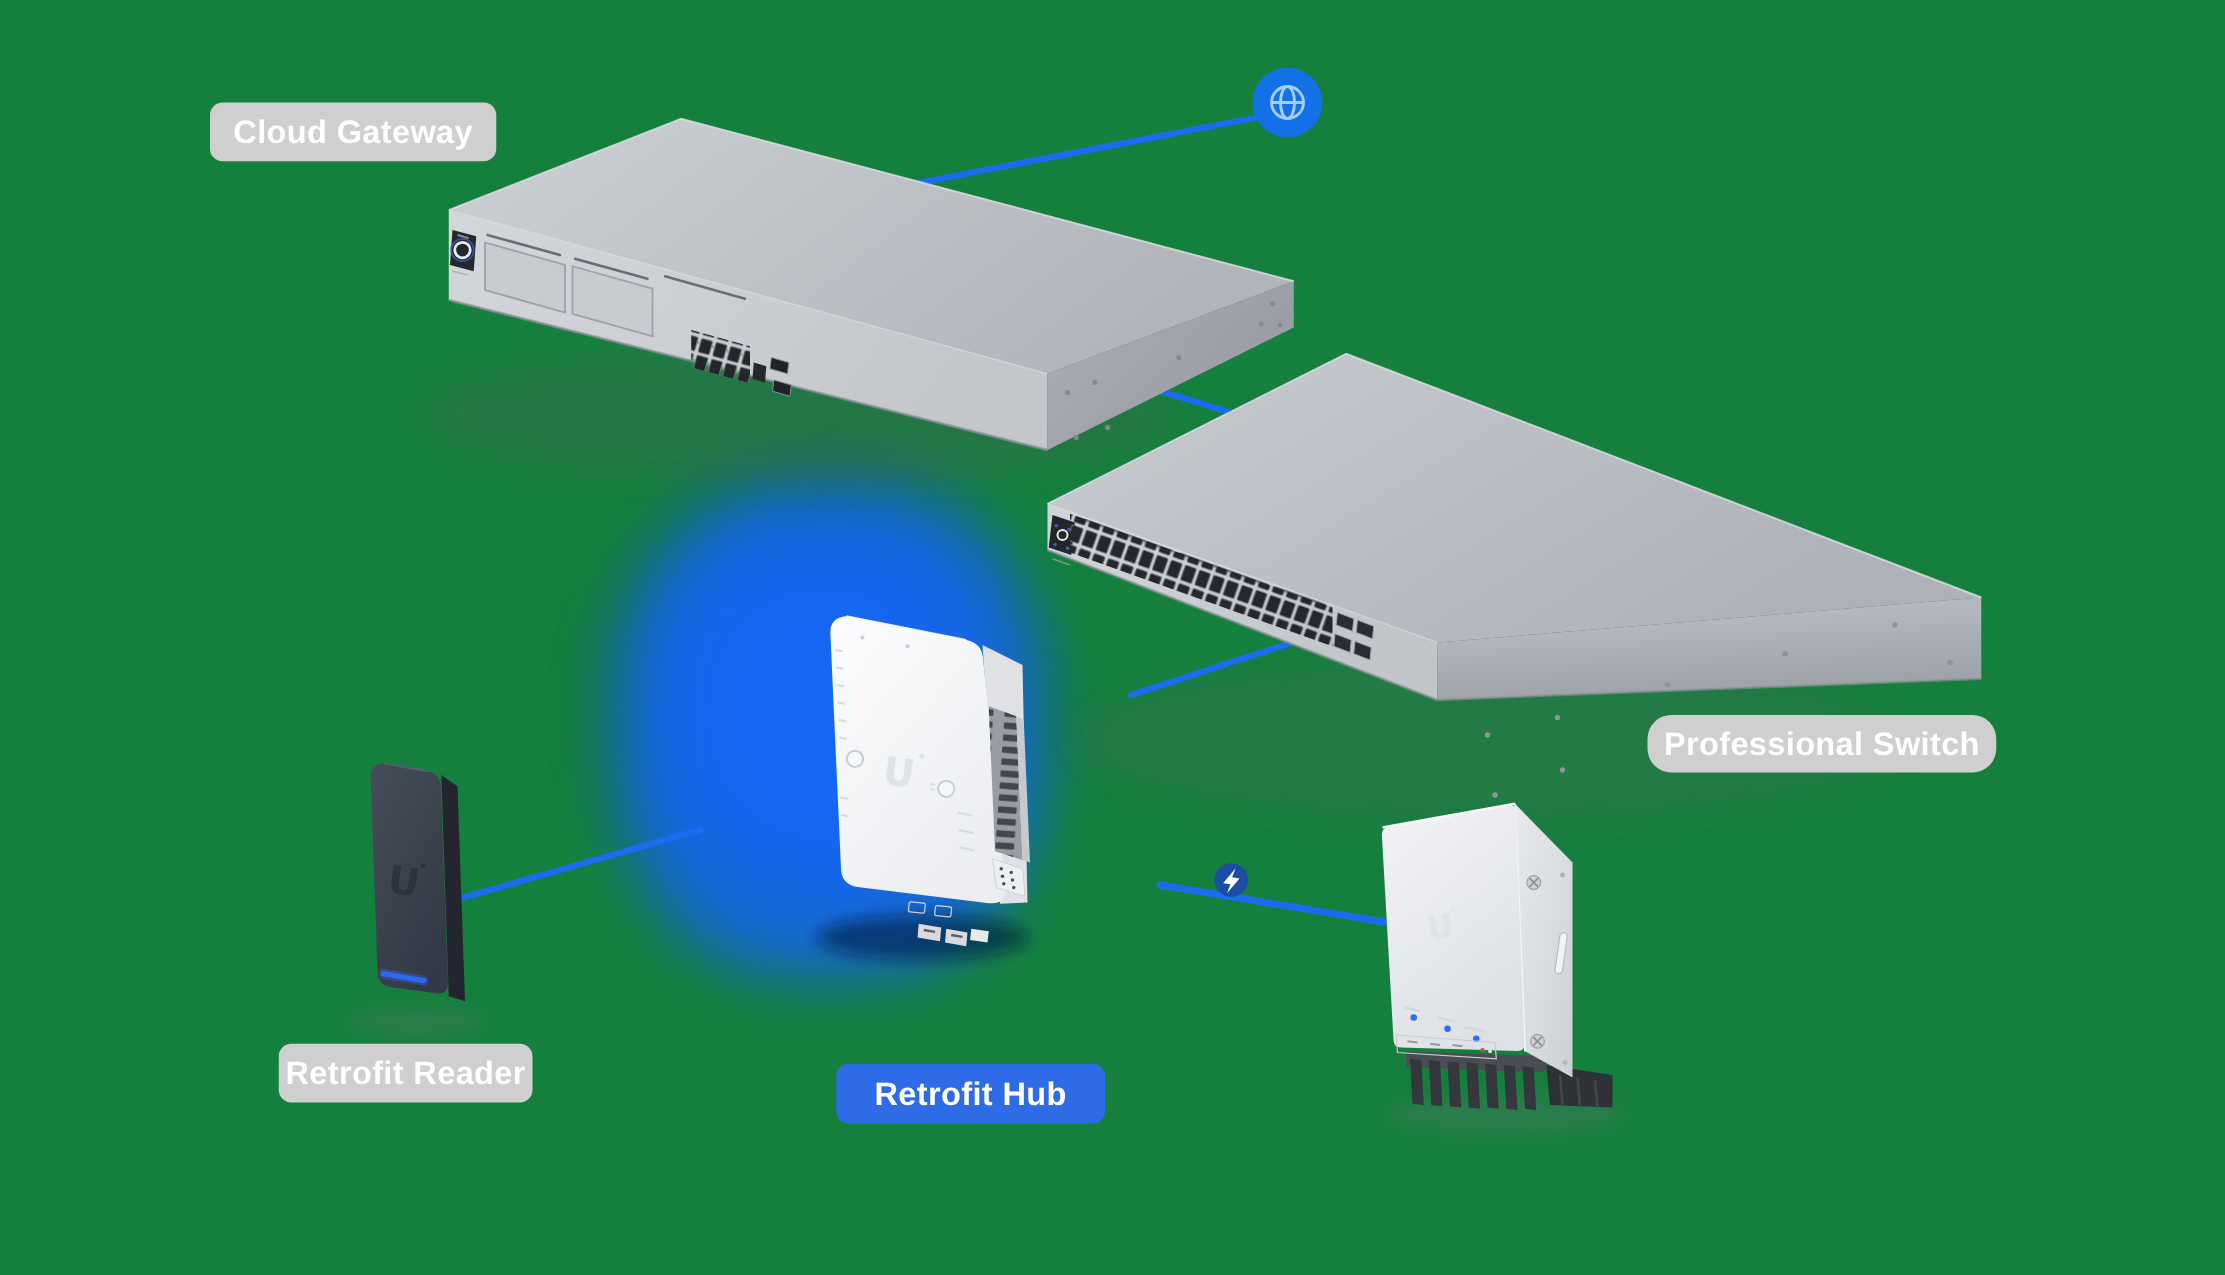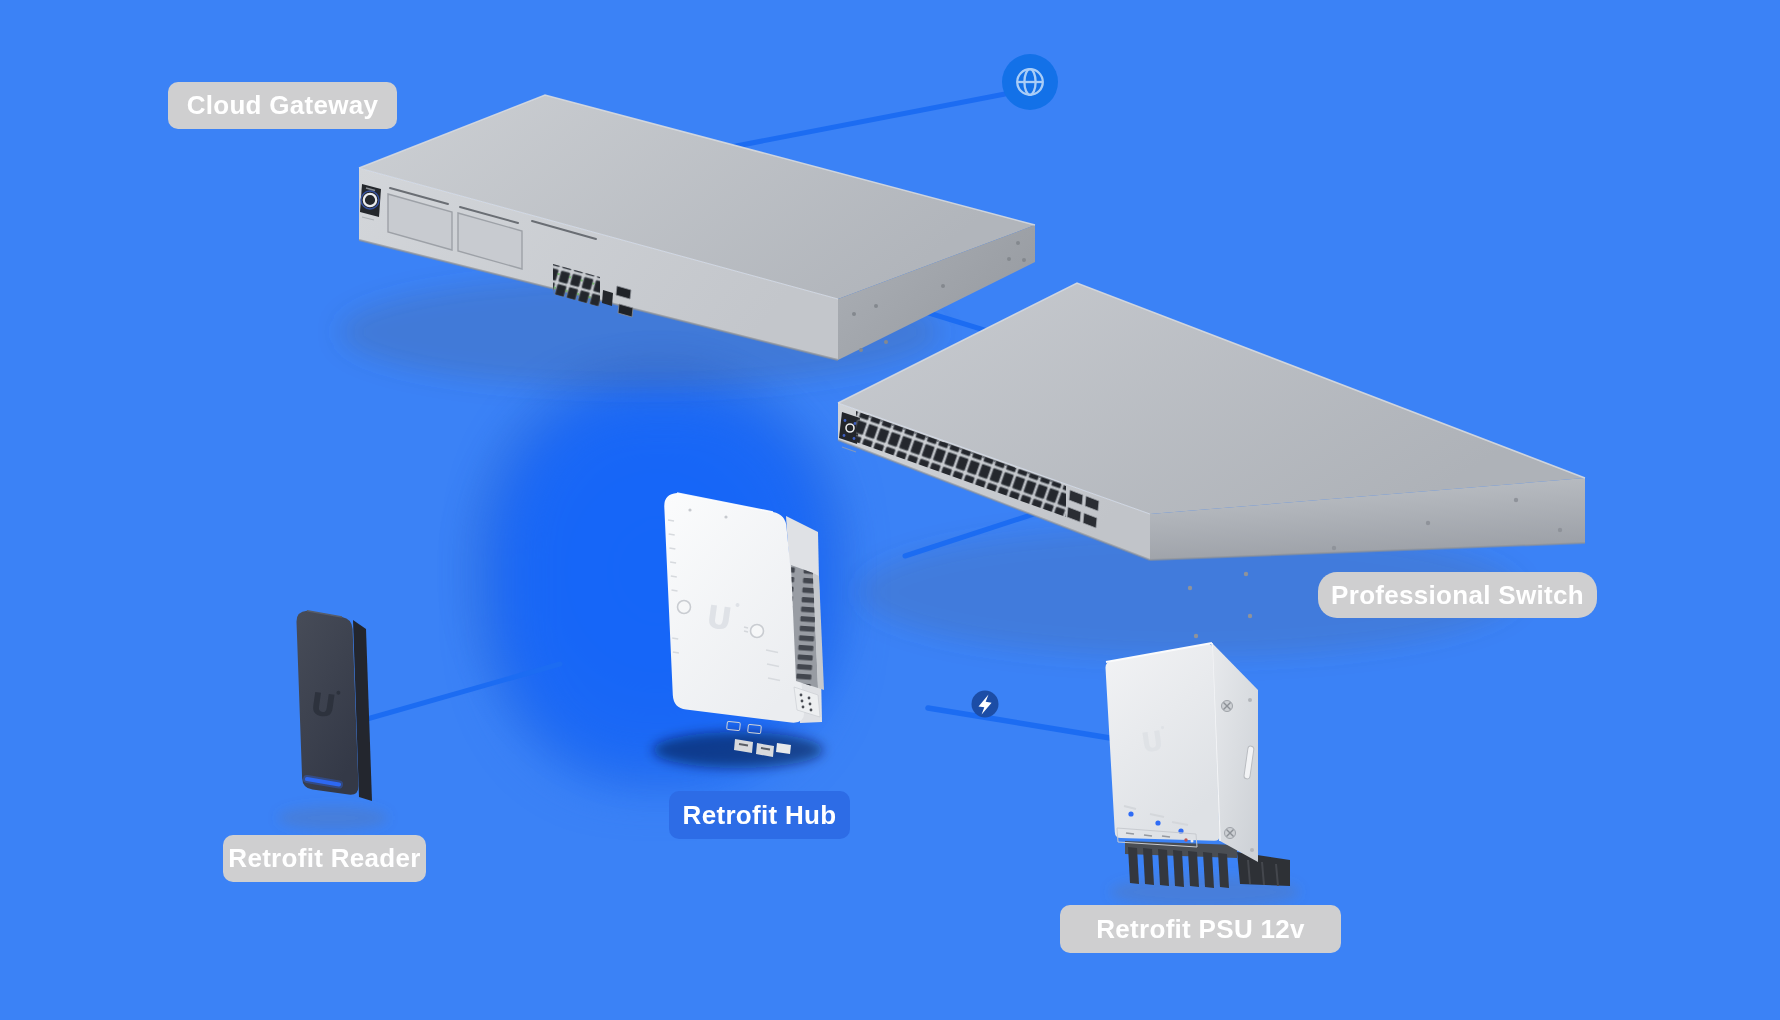--- a/index.html
+++ b/index.html
@@ -1,34 +1,34 @@
 <!DOCTYPE html>
 <html><head>
 <meta charset="utf-8">
 <style>
   html,body{margin:0;padding:0;background:#000;}
-  .stage{position:relative;width:1780px;height:1020px;background:#3b82f6;overflow:hidden;
+  .stage{position:relative;width:1780px;height:1020px;background:#15803d;overflow:hidden;
          font-family:"Liberation Sans",sans-serif;}
   .glow{position:absolute;pointer-events:none;}
   .glow-outer{left:443px;top:336px;width:428px;height:470px;border-radius:46%;
     background:radial-gradient(50% 50% at 50% 50%,
       rgba(19,99,245,0.95) 0%, rgba(18,95,242,0.84) 40%, rgba(16,86,230,0.55) 58%,
       rgba(13,72,208,0.30) 72%, rgba(10,55,170,0.12) 84%, rgba(0,0,0,0) 100%);
     filter:blur(7px);}
   .glow-inner{left:500px;top:392px;width:330px;height:388px;border-radius:40%;
     background:rgba(22,103,248,0.78);filter:blur(26px);}
   .canvas{position:absolute;left:0;top:0;width:1780px;height:1020px;}
   .label{position:absolute;display:flex;align-items:center;justify-content:center;
     background:#cfcfd0;color:#fff;font-size:26px;font-weight:700;letter-spacing:.3px;
     border-radius:10px;white-space:nowrap;}
   .label.blue{background:#2d6ce6;}
   .lbl-cloud-gateway{left:168px;top:82px;width:229px;height:47px;}
   .lbl-professional-switch{left:1318px;top:572px;width:279px;height:46px;border-radius:19px;}
   .lbl-retrofit-reader{left:223px;top:835px;width:203px;height:47px;}
-  .lbl-retrofit-hub{left:669px;top:791px;width:181px;height:48px;}
+  .lbl-retrofit-hub{left:669px;top:851px;width:215px;height:48px;}
   .lbl-retrofit-psu{left:1060px;top:905px;width:281px;height:48px;}
 </style>
 </head>
 <body>
 
 <div class="stage">
 
   <div class="glow glow-outer"></div>
   <div class="glow glow-inner"></div>
 
@@ -340,14 +340,13 @@
     <g>
       <circle cx="985" cy="704" r="13.5" fill="#1c4da6"></circle>
       <polygon fill="#ffffff" points="988.5,694.5 978.5,706.5 984.3,707.3 981.6,714.5 991.6,702.7 985.7,701.8"></polygon>
     </g>
   </svg>
 
   <div class="label lbl-cloud-gateway">Cloud Gateway</div>
   <div class="label lbl-professional-switch">Professional Switch</div>
   <div class="label lbl-retrofit-reader">Retrofit Reader</div>
   <div class="label blue lbl-retrofit-hub">Retrofit Hub</div>
-  <div class="label lbl-retrofit-psu">Retrofit PSU 12v</div>
 </div>
 
 </body></html>

